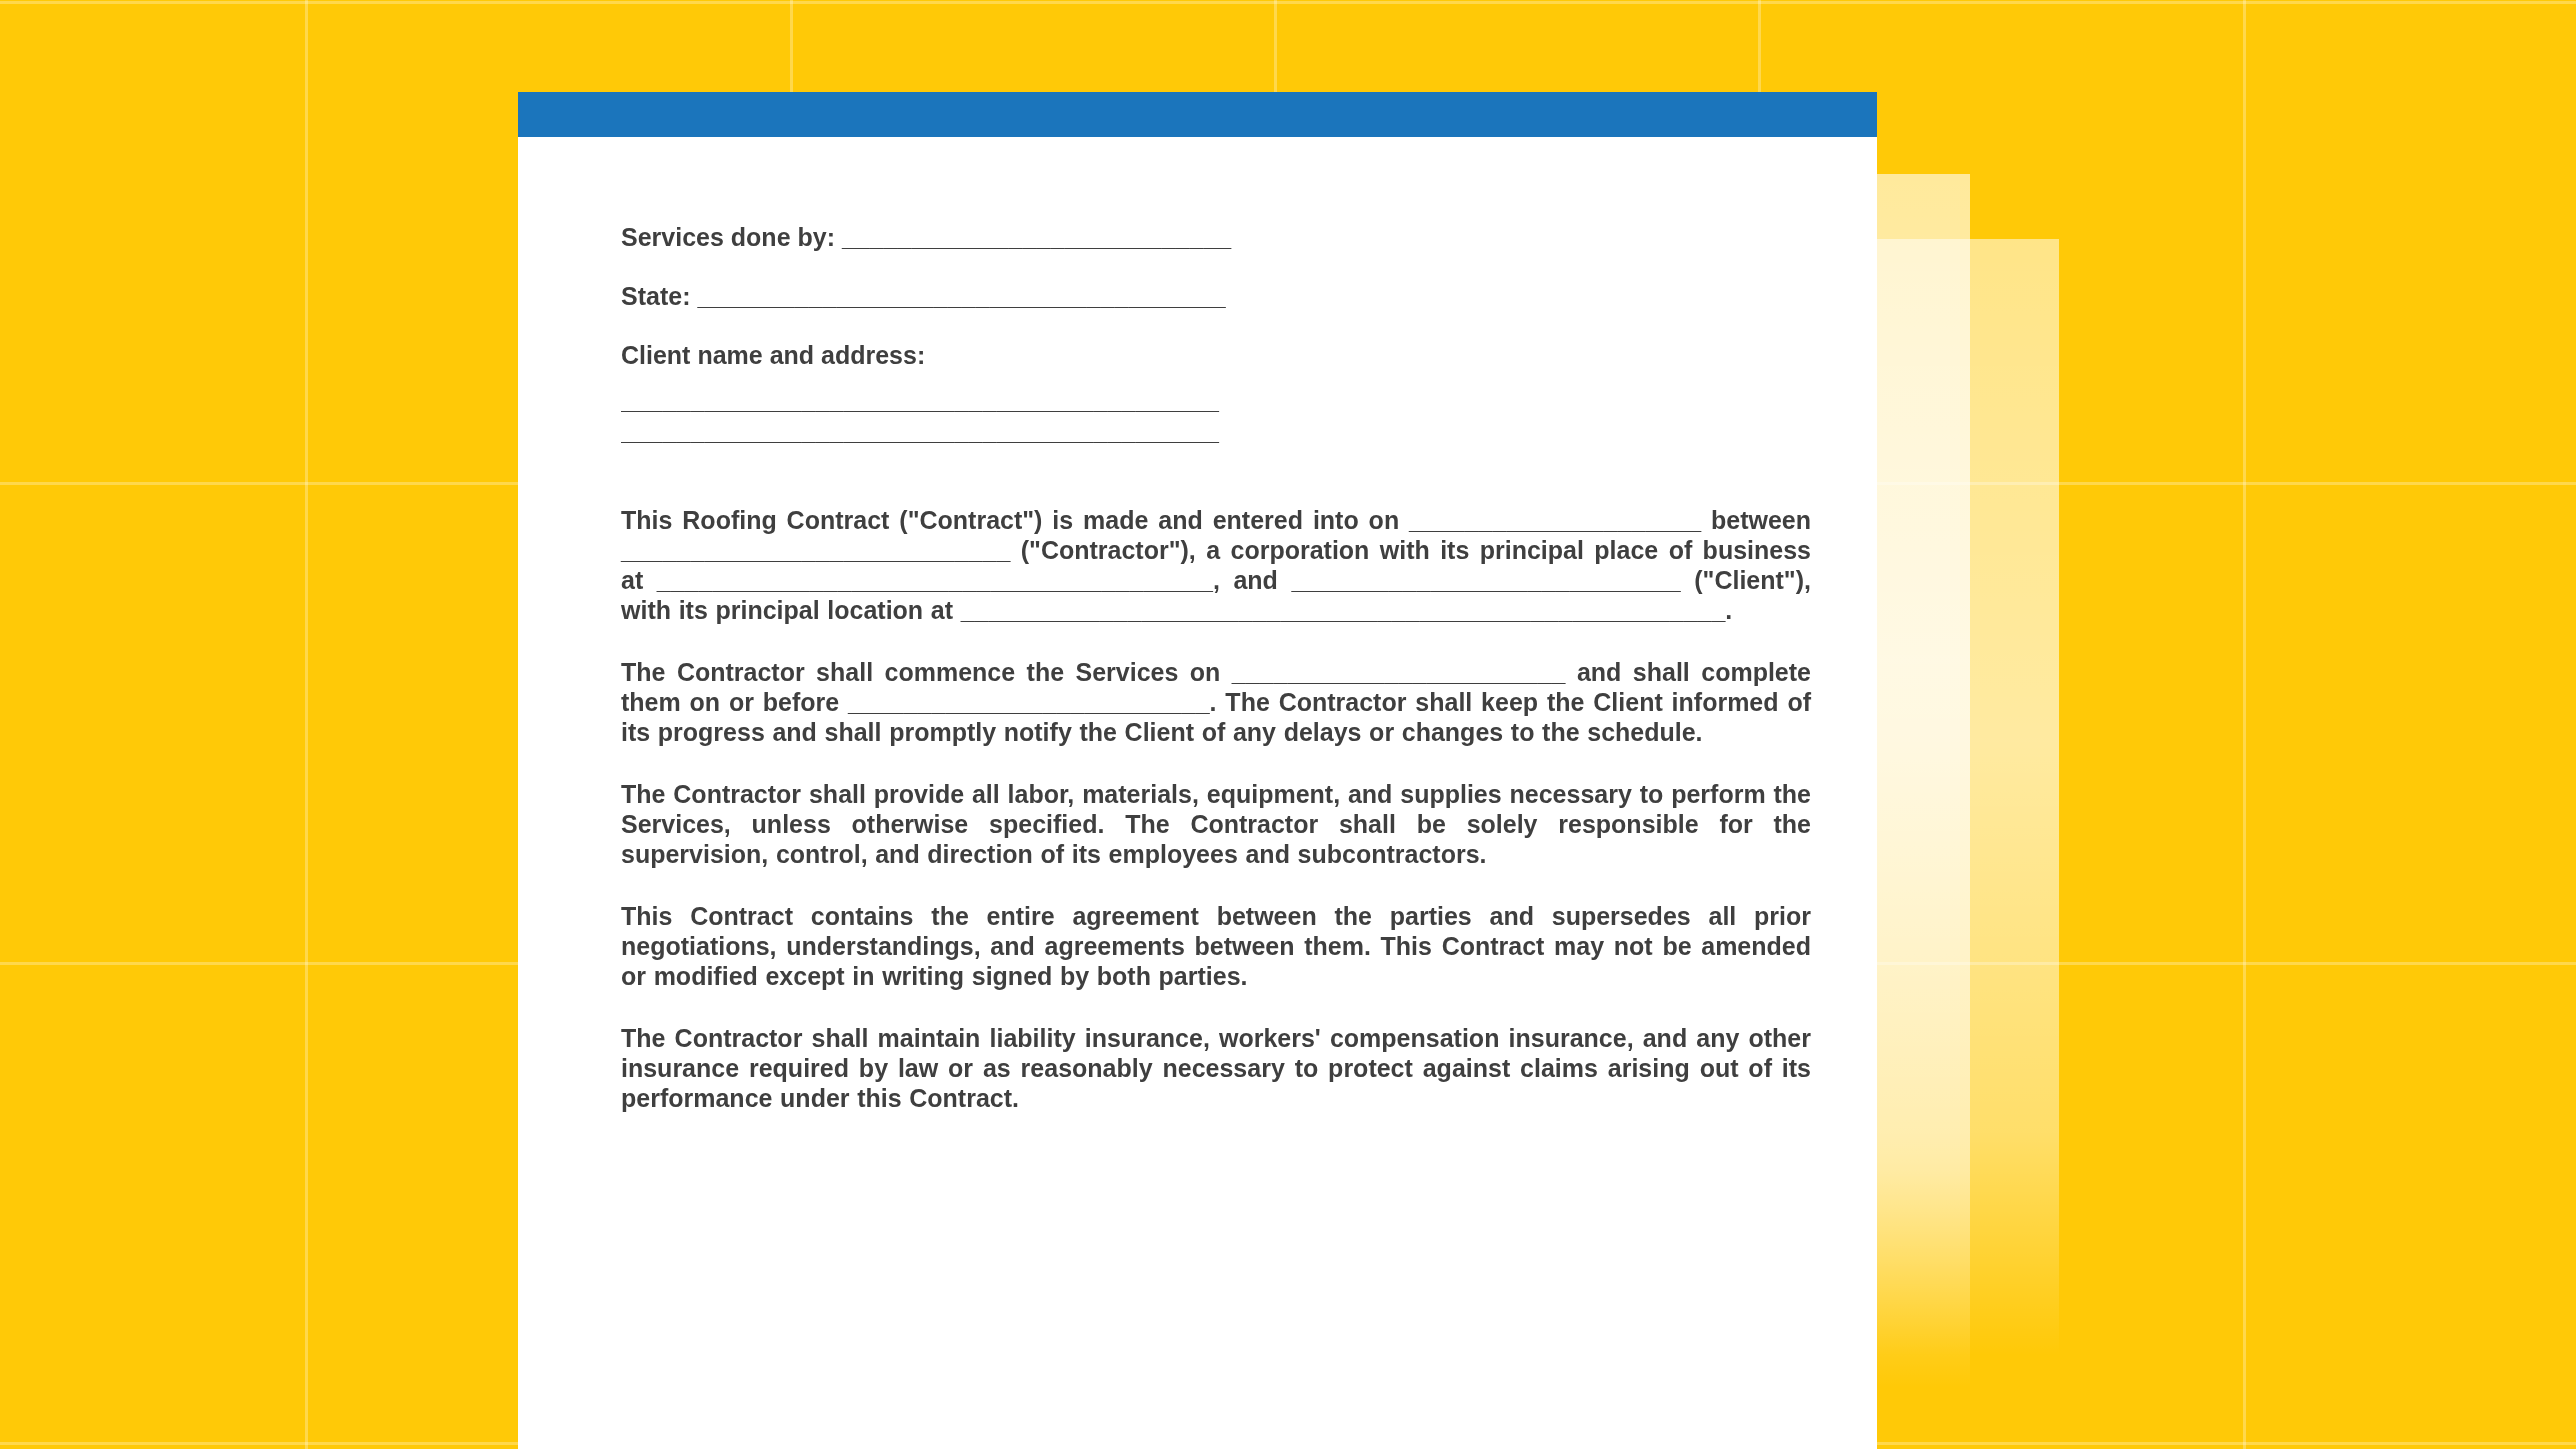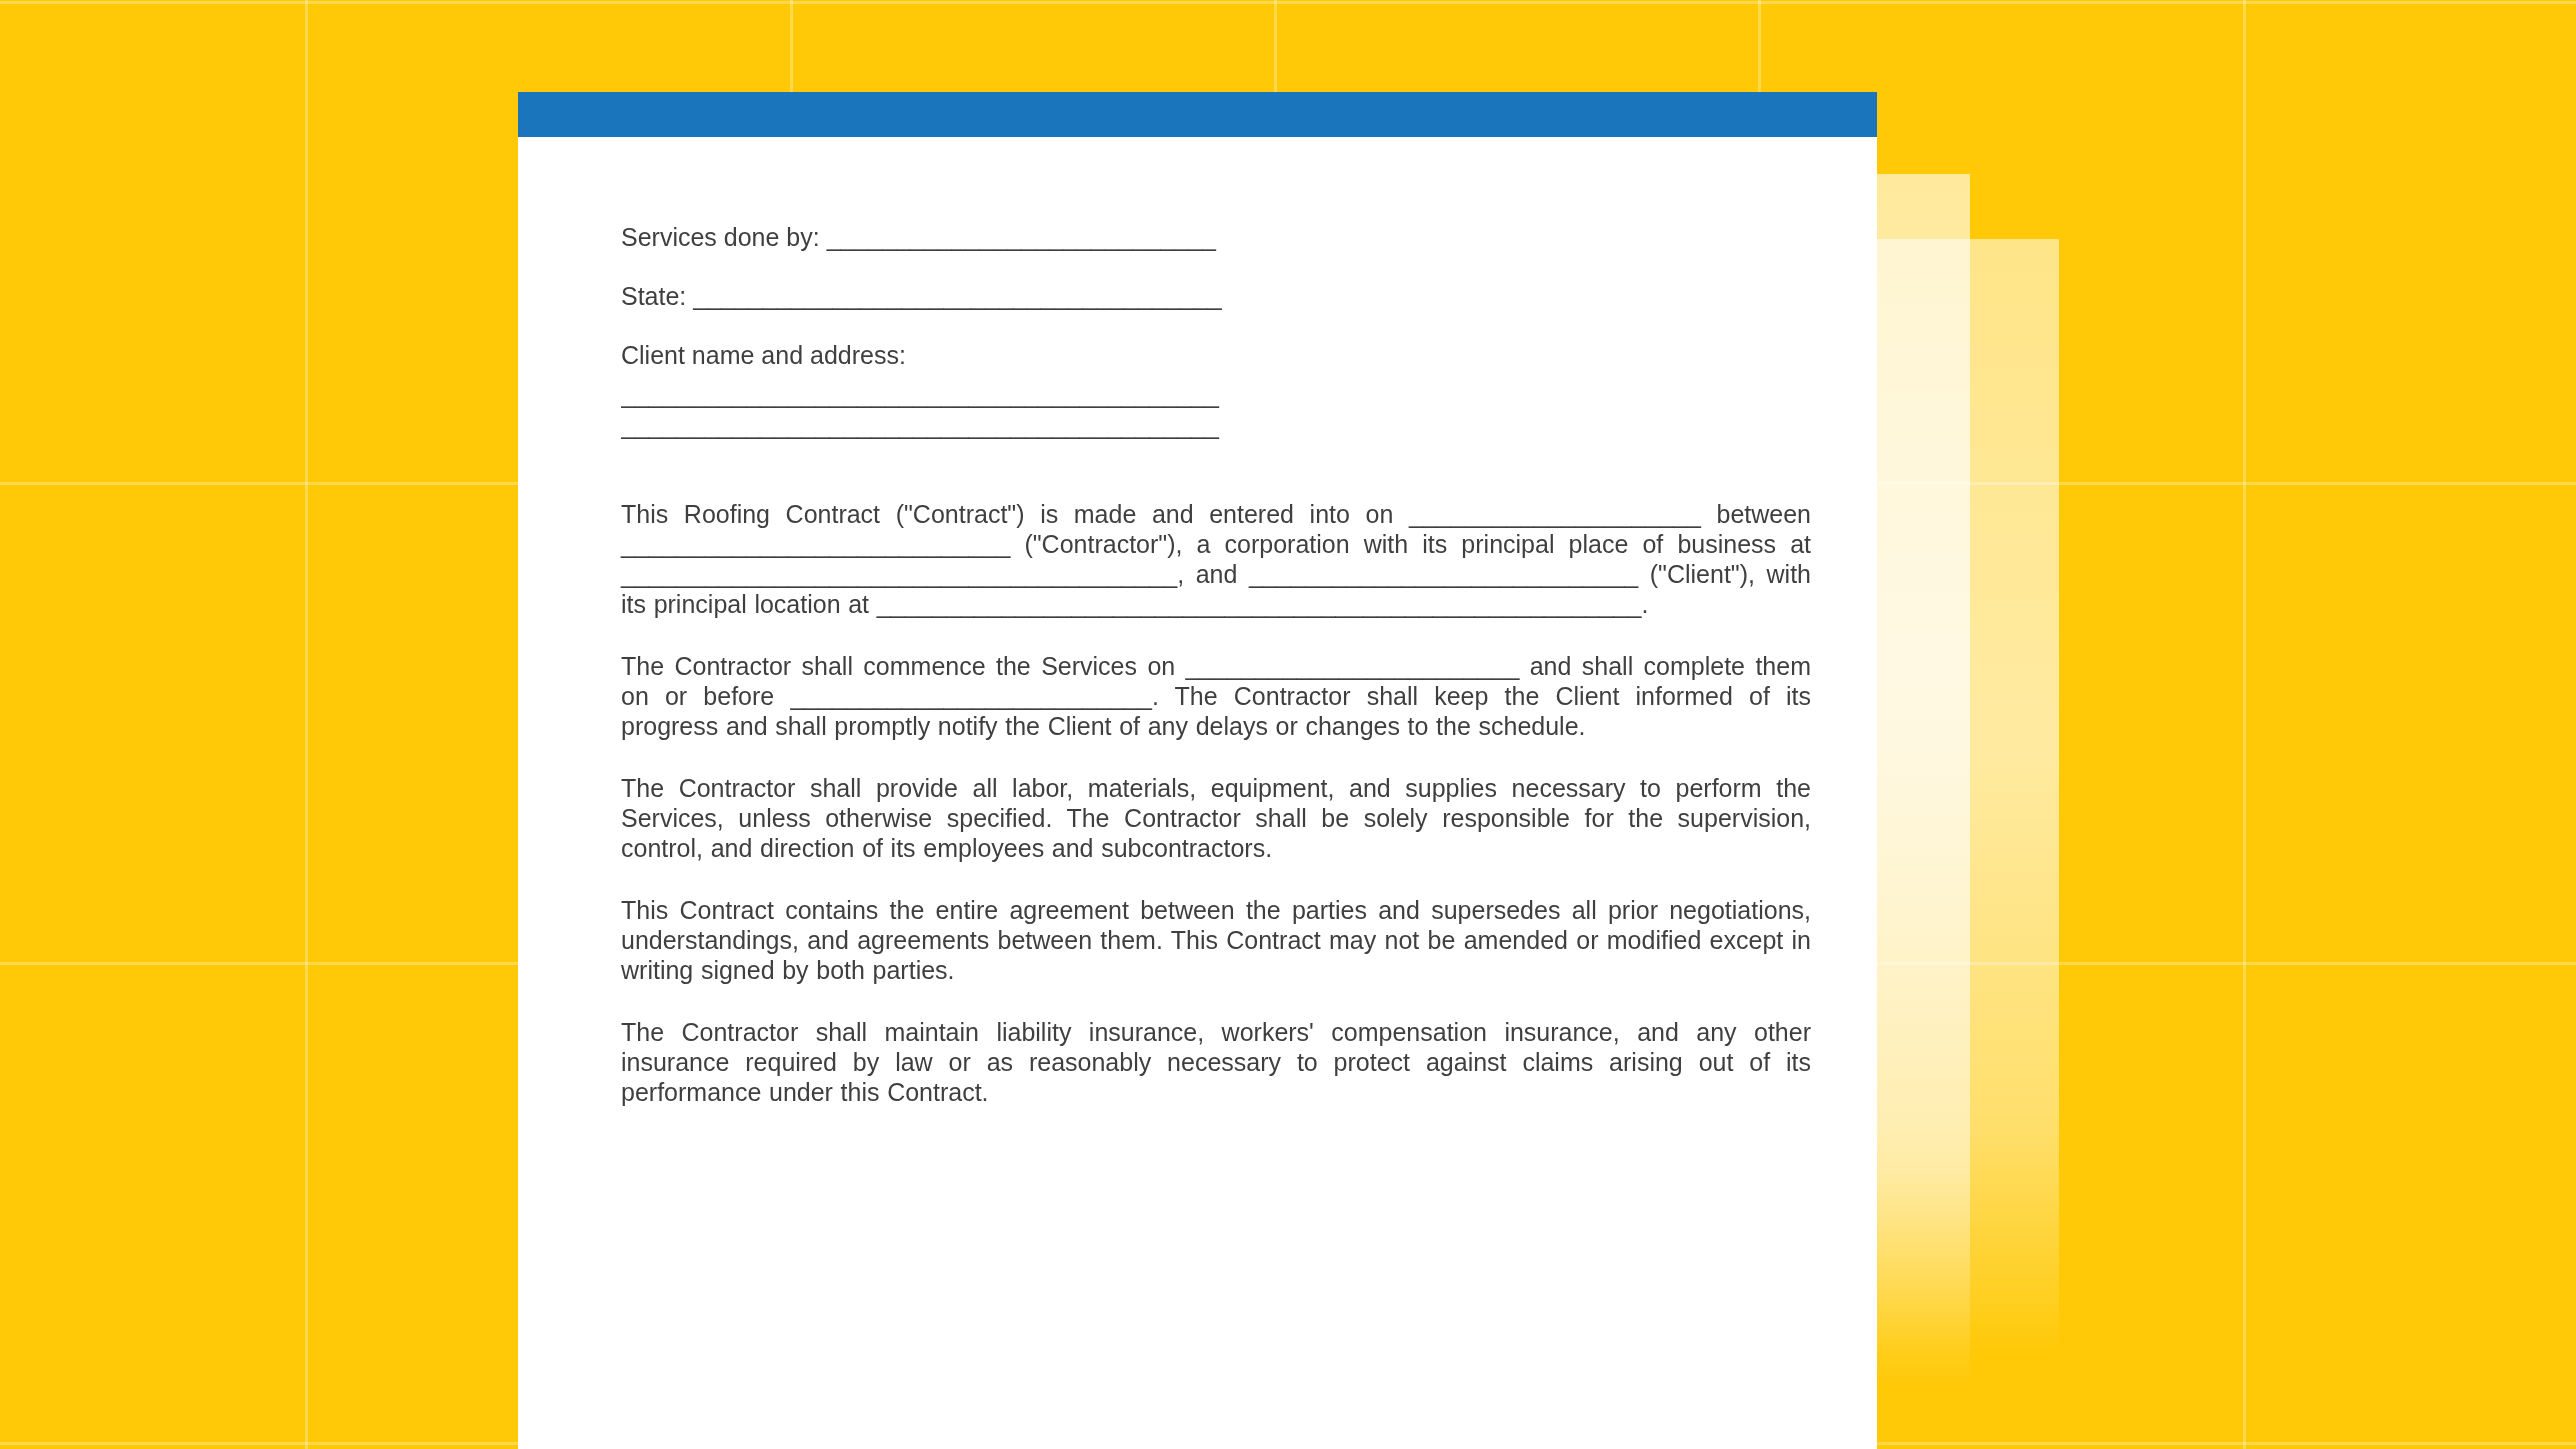--- a/index.html
+++ b/index.html
@@ -48,27 +48,28 @@
     width: 1359px; height: 1357px;
     background: #FFFFFF;
   }
   .page-topbar {
     width: 100%; height: 45px;
     background: #1B75BC;
   }
   .page-body {
     padding: 85px 66px 0 103px;
     color: #3F3F3F;
+    font-weight: bold;
   }
   .field {
     font-size: 25px; line-height: 30px;
     margin: 0 0 29px 0;
     white-space: nowrap; overflow: hidden;
   }
-  .field.label-only { margin-bottom: 9px; }
+  .field.label-only { margin-bottom: 15px; }
   .field.blank-1 { margin-bottom: 1.3px; }
   .field.blank-2 { margin-bottom: 59px; }
   .para {
     font-size: 25px; line-height: 30px;
     text-align: justify;
     margin: 0 0 32px 0;
     word-spacing: 0.7px;
   }
 </style>
 </head>

